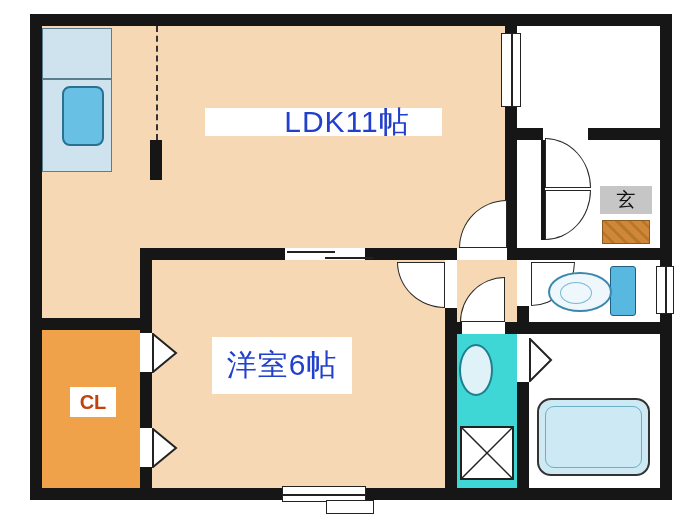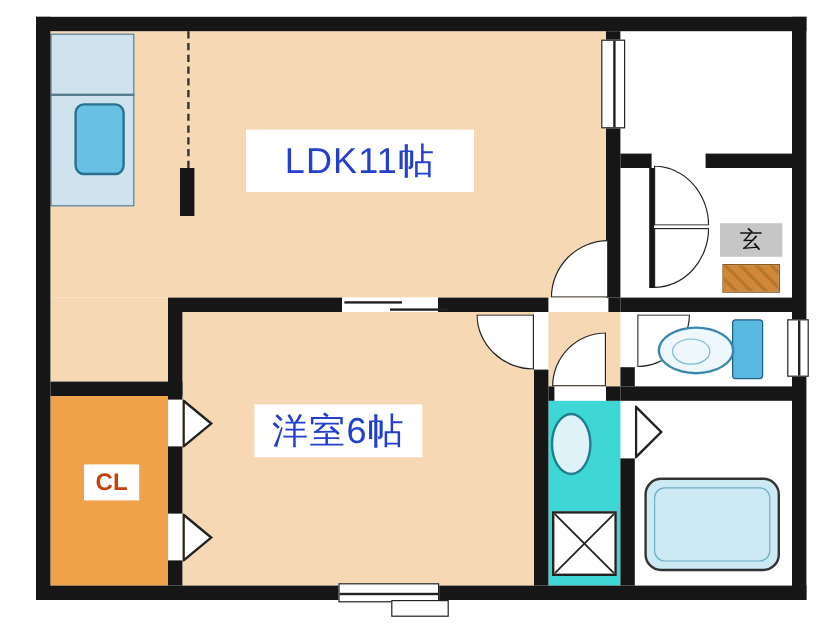--- a/index.html
+++ b/index.html
@@ -123,24 +123,24 @@
   <div class="washer" style="left:460px;top:426px;width:54px;height:54px;">
     <svg width="50" height="50" style="display:block;">
         <line x1="0" y1="0" x2="50" y2="50" stroke="#222" stroke-width="1.5"></line>
         <line x1="50" y1="0" x2="0" y2="50" stroke="#222" stroke-width="1.5"></line>
       </svg>
   </div>
   <div class="tub" style="left:537px;top:398px;width:113px;height:78px;">
     <div class="tub-inner"></div>
   </div>
 
-  <div class="label-box" style="left:205px;top:108px;width:190px;height:52px;">
+  <div class="label-box" style="left:205px;top:108px;width:190px;height:28px;padding-left:47px;">
     <span class="label-blue">LDK11帖</span>
   </div>
-  <div class="label-box" style="left:212px;top:337px;width:140px;height:44px;">
+  <div class="label-box" style="left:212px;top:337px;width:140px;height:57px;">
     <span class="label-blue">洋室6帖</span>
   </div>
   <div class="label-box" style="left:70px;top:387px;width:46px;height:30px;">
     <span class="label-cl">CL</span>
   </div>
   <div class="label-gen" style="left:600px;top:186px;width:52px;height:28px;">
     <span>玄</span>
   </div>
   <div class="step" style="left:602px;top:220px;width:48px;height:24px;"></div>
 

